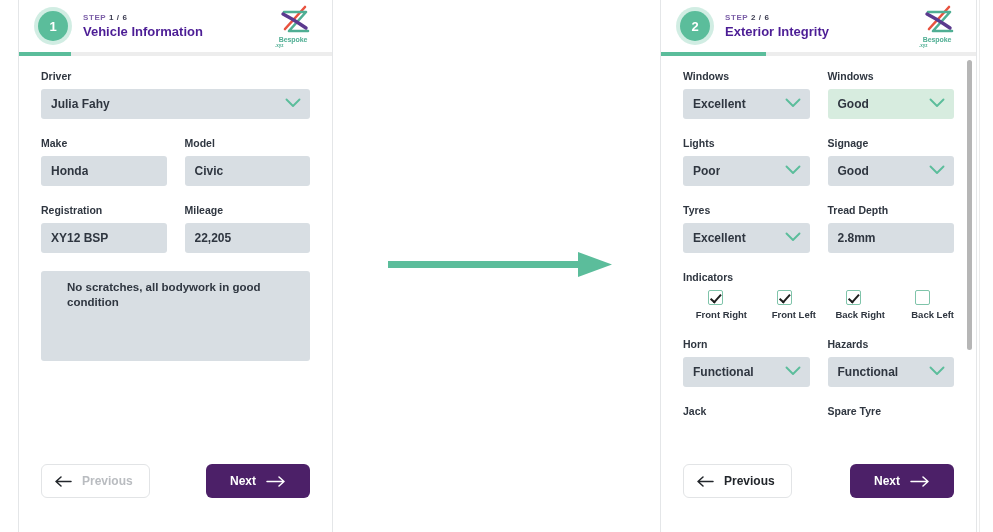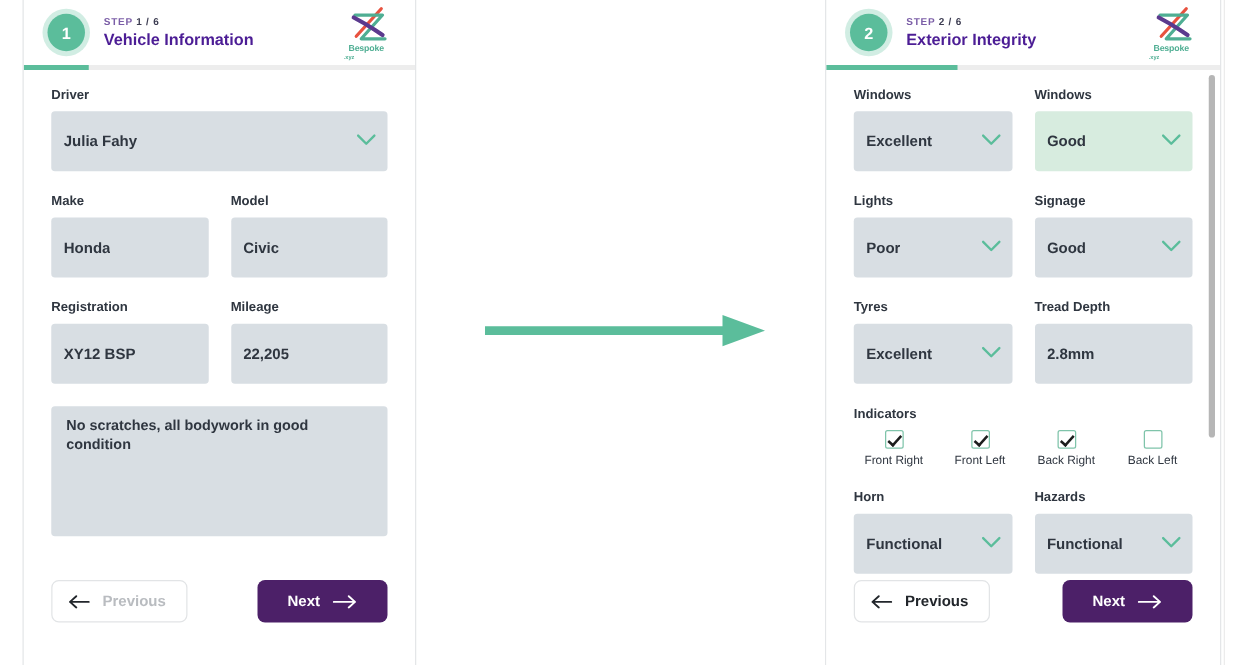--- a/index.html
+++ b/index.html
@@ -129,43 +129,43 @@
     font-size: 10.5px;
     font-weight: bold;
     color: #2f3640;
     margin-bottom: 7px;
     line-height: 12px;
   }
   .control {
     position: relative;
     background: #d8dee3;
     border-radius: 3px;
-    height: 48px;
+    height: 30px;
     display: flex;
     align-items: center;
     padding: 0 10px;
     box-sizing: border-box;
     font-size: 12px;
     font-weight: bold;
     color: #2f3640;
   }
   .control.highlight { background: #d7ecdf; }
   .control .chev {
     position: absolute;
     right: 9px;
     top: 50%;
     transform: translateY(-50%);
   }
   .control-value { white-space: nowrap; overflow: hidden; }
 
   .textarea {
     background: #d8dee3;
     border-radius: 3px;
-    height: 104px;
-    padding: 9px 12px;
+    height: 90px;
+    padding: 9px 26px;
     box-sizing: border-box;
     font-size: 11.5px;
     font-weight: bold;
     color: #2f3640;
     line-height: 15px;
   }
 
   .row2 {
     display: flex;
     gap: 18px;
@@ -196,24 +196,25 @@
     content: "";
     position: absolute;
     left: 4px; top: 0.5px;
     width: 4px; height: 8.5px;
     border: solid #1d1d1d;
     border-width: 0 2px 2px 0;
     transform: rotate(42deg);
   }
   .check-label {
     font-size: 9.5px;
-    font-weight: normal;
+    font-weight: bold;
     color: #2f3640;
     line-height: 11px;
     white-space: nowrap;
+    text-align: right;
   }
 
   
   .panel-footer {
     position: absolute;
     left: 0; right: 0; bottom: 0;
     height: 68px;
     background: #ffffff;
     display: flex;
     justify-content: space-between;

